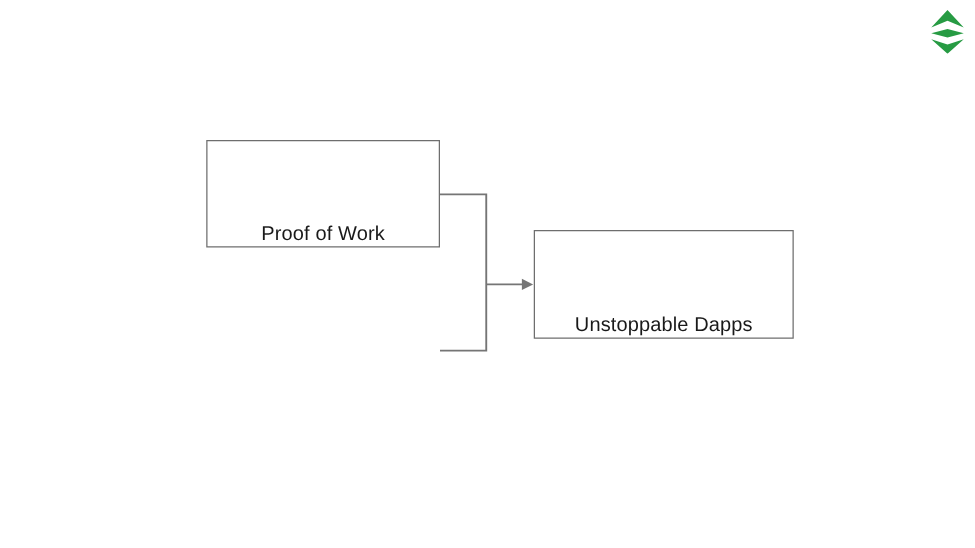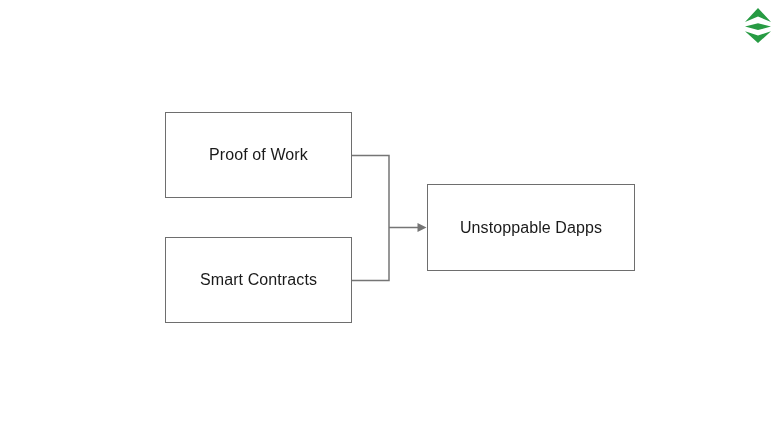--- a/index.html
+++ b/index.html
@@ -19,21 +19,21 @@
   .connectors {
     position: absolute;
     left: 0; top: 0;
   }
   .node {
     position: absolute;
     box-sizing: border-box;
     border: 1.5px solid #6e6e6e;
     background: #ffffff;
     display: flex;
-    align-items: center;
+    align-items: flex-end;
     justify-content: center;
     text-align: center;
   }
   .node-label {
     font-size: 16px;
     color: #1a1a1a;
     letter-spacing: 0.1px;
     white-space: nowrap;
   }
   #node-pow { left: 165px; top: 112px; width: 187px; height: 86px; }
@@ -52,23 +52,20 @@
 
   <svg class="connectors" width="780" height="438" viewBox="0 0 780 438" aria-hidden="true">
     <path d="M352,155.5 H389 V280.5 H352 M389,227.5 H418.5" fill="none" stroke-width="1.5" stroke="#757575"></path>
     <polygon points="417.5,223 426.5,227.5 417.5,232" fill="#757575"></polygon>
   </svg>
 
   <div class="node" id="node-pow">
     <span class="node-label">Proof of Work</span>
   </div>
 
-  <div class="node" id="node-sc">
-    <span class="node-label">Smart Contracts</span>
-  </div>
 
   <div class="node" id="node-ud">
     <span class="node-label">Unstoppable Dapps</span>
   </div>
 
   <div class="logo">
     <svg width="28" height="35" viewBox="0 0 28 35" aria-hidden="true">
       <polygon points="14,0 27,14 14,8.5 1,14" fill="#279b43"></polygon>
       <polygon points="14,15.2 27,18.6 14,22 1,18.6" fill="#279b43"></polygon>
       <polygon points="1,23.3 14,27.5 27,23.3 14,35" fill="#279b43"></polygon>

